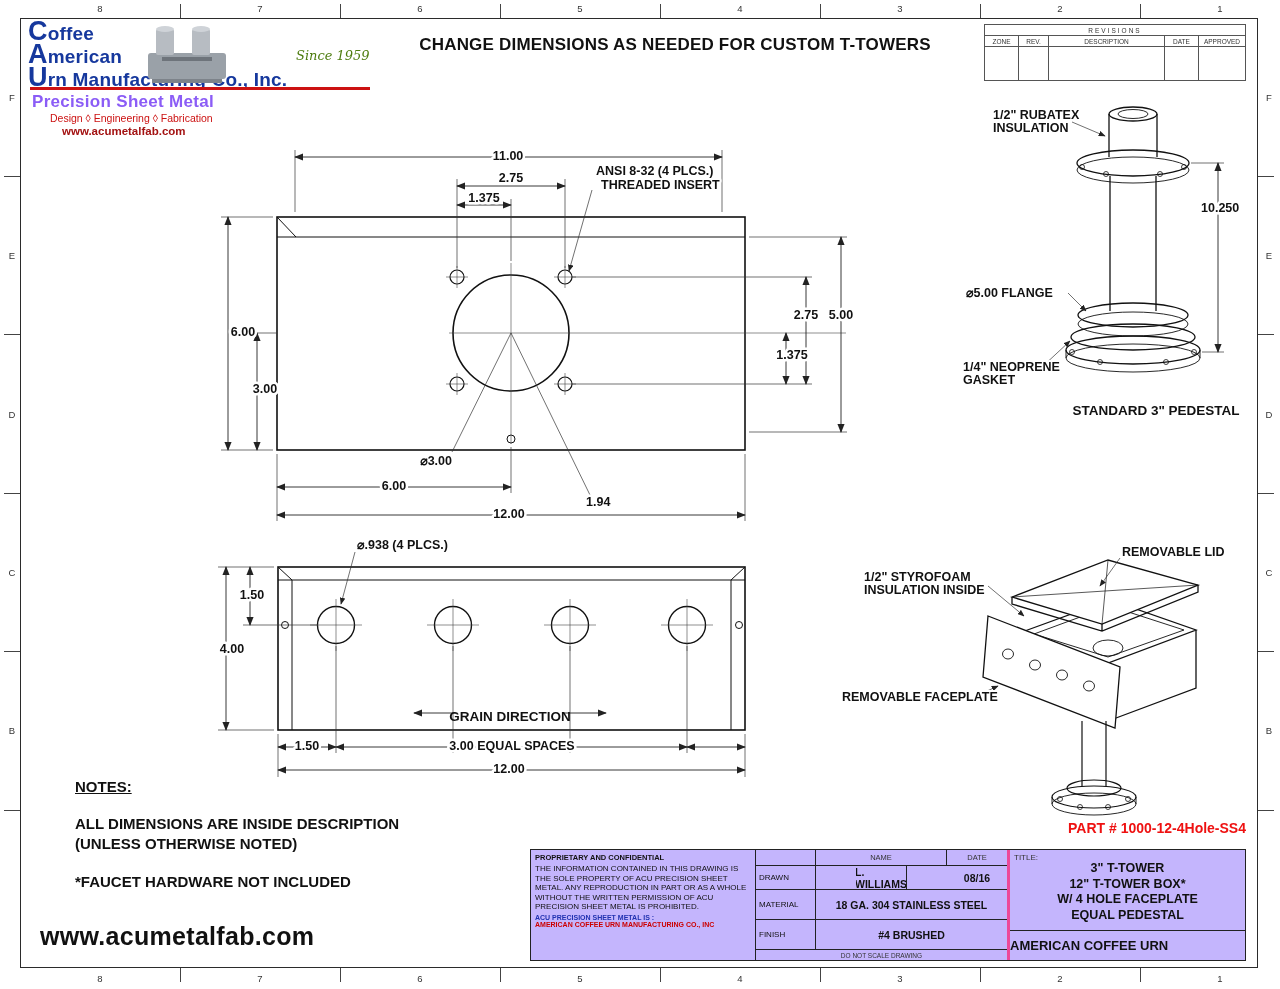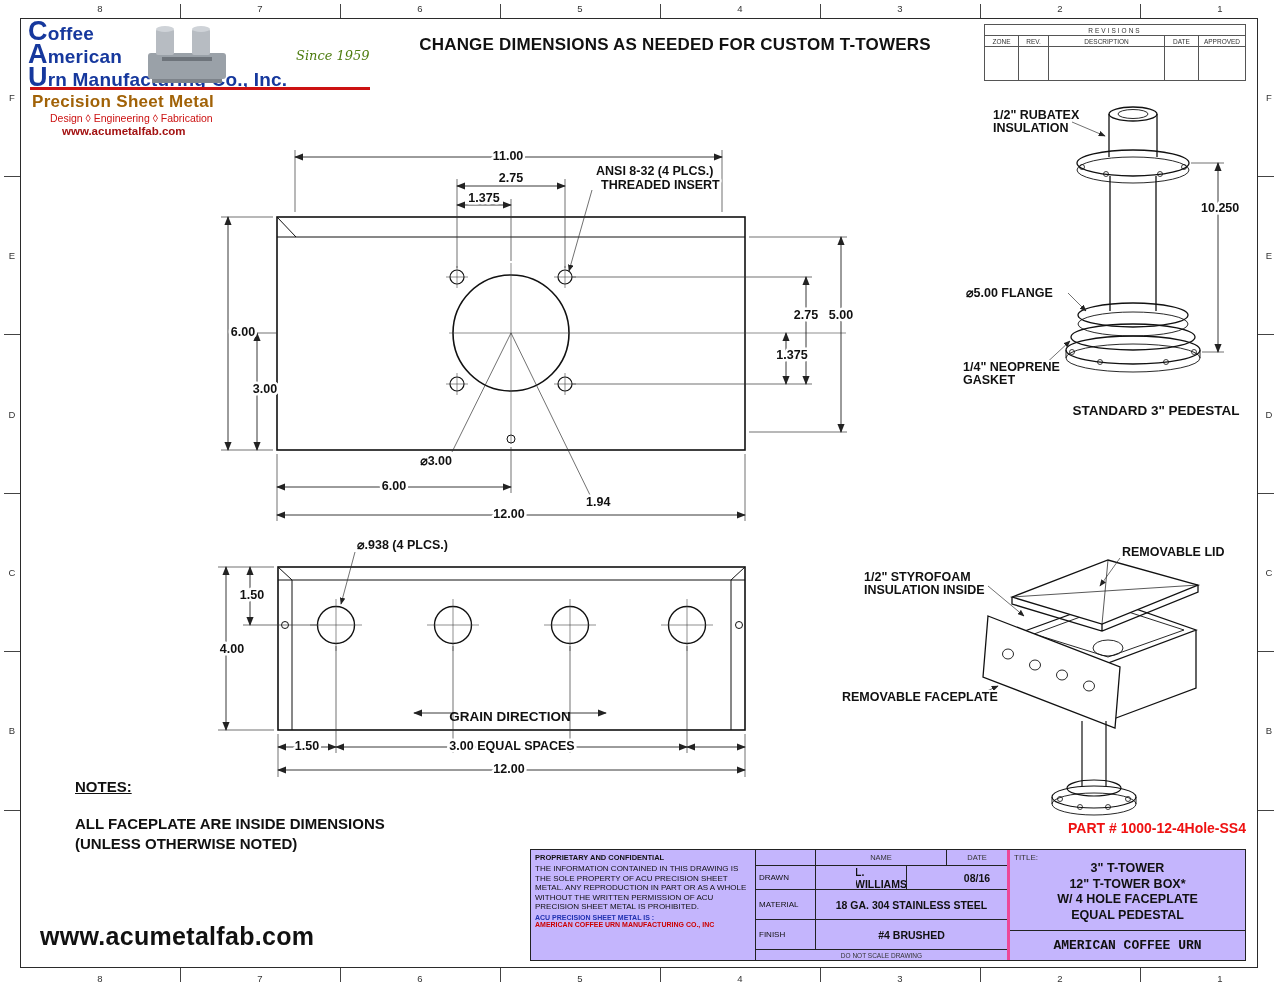--- a/index.html
+++ b/index.html
@@ -10,21 +10,21 @@
   .zl { position:absolute; font-size:9.5px; color:#333; width:20px; text-align:center; }
   .zl-side { width:12px; }
   .tick { position:absolute; background:#444; }
 
   
   #logo { position:absolute; left:28px; top:21px; width:360px; }
   .logo-line { font-weight:bold; color:#16389d; font-size:19px; line-height:21px; letter-spacing:0.2px; }
   .logo-line::first-letter { font-size:27px; }
   #logo-since { position:absolute; left:268px; top:27px; font-family:"DejaVu Serif",serif; font-style:italic; font-size:13px; color:#4d7c0f; }
   #logo-rule { position:absolute; left:2px; top:66px; width:340px; height:3px; background:#cc1111; }
-  #logo-sub { position:absolute; left:4px; top:71px; font-size:17px; font-weight:bold; color:#a16207; letter-spacing:0.3px; }
+  #logo-sub { position:absolute; left:4px; top:71px; font-size:17px; font-weight:bold; color:#8b5cf6; letter-spacing:0.3px; }
   #logo-tag { position:absolute; left:22px; top:91px; font-size:10.5px; color:#cc1111; }
   #logo-web { position:absolute; left:34px; top:104px; font-size:11.5px; font-weight:bold; color:#a31212; }
   #urn-photo { position:absolute; left:114px; top:2px; }
 
   #main-heading { position:absolute; left:370px; top:35px; width:610px; text-align:center; font-size:17px; font-weight:bold; letter-spacing:0.2px; }
 
   
   #revisions { position:absolute; left:984px; top:24px; width:262px; border:1px solid #555; font-size:6.5px; color:#333; background:#fff; }
   .rev-title { text-align:center; border-bottom:1px solid #555; height:11px; line-height:11px; letter-spacing:2px; }
   .rev-grid { display:grid; grid-template-columns:34px 30px 1fr 34px 46px; height:11px; }
@@ -69,21 +69,21 @@
   .tb-cell:last-child { border-right:none; }
   .tb-lab { width:60px; font-size:8px; justify-content:flex-start; padding-left:3px; }
   .tb-name { flex:1; } .tb-date { width:60px; }
   .tb-hdr { font-size:7.5px; color:#333; }
   .tb-val { font-size:10.5px; font-weight:bold; }
   .tb-dns { flex:1; display:flex; align-items:center; justify-content:center; font-size:6.5px; color:#333; }
   .tb-right { flex:1; display:flex; flex-direction:column; position:relative; }
   .tb-title-label { position:absolute; left:4px; top:3px; font-size:8px; color:#333; }
   .tb-title-area { flex:1; padding-top:4px; display:flex; flex-direction:column; justify-content:center; }
   .tb-title-line { text-align:center; font-size:12.5px; font-weight:bold; line-height:15.5px; }
-  .tb-company { height:30px; border-top:1px solid #222; text-align:center; font-size:13px; font-weight:bold; line-height:29px;font-family:Liberation Mono, monospace; }
+  .tb-company { height:30px; border-top:1px solid #222; text-align:left; font-size:13px; font-weight:bold; line-height:29px; }
 </style>
 </head>
 <body>
 
 <div id="sheet-frame"></div>
 
 <span class="zl" style="left:90px;top:3px">8</span>
 <span class="zl" style="left:250px;top:3px">7</span>
 <span class="zl" style="left:410px;top:3px">6</span>
 <span class="zl" style="left:570px;top:3px">5</span>
@@ -423,22 +423,23 @@
     <line x1="974" y1="697" x2="998" y2="686" marker-end="url(#ar)"></line>
   </g>
   <text class="lbl" x="1122" y="553">REMOVABLE LID</text>
   <text class="lbl" x="864" y="578">1/2" STYROFOAM</text>
   <text class="lbl" x="864" y="591">INSULATION INSIDE</text>
   <text class="lbl" x="842" y="698">REMOVABLE FACEPLATE</text>
 </svg>
 
 <div id="notes">
   <div class="nh">NOTES:</div>
-  <div class="nl">ALL FACEPLATE ARE INSIDE DIMENSIONS</div>
+  <div class="nl">ALL DIMENSIONS ARE INSIDE DESCRIPTION</div>
   <div class="nl">(UNLESS OTHERWISE NOTED)</div>
+  <div class="nl nf">*FAUCET HARDWARE NOT INCLUDED</div>
 </div>
 
 <div id="part-number">PART # 1000-12-4Hole-SS4</div>
 
 <div id="footer-web">www.acumetalfab.com</div>
 
 <div id="title-block">
   <div class="tb-left">
     <div class="tb-prop-head">PROPRIETARY AND CONFIDENTIAL</div>
     <div class="tb-prop-body">THE INFORMATION CONTAINED IN THIS DRAWING IS THE SOLE PROPERTY OF ACU PRECISION SHEET METAL.  ANY REPRODUCTION IN PART OR AS A WHOLE WITHOUT THE WRITTEN PERMISSION OF ACU PRECISION SHEET METAL IS PROHIBITED.</div>

